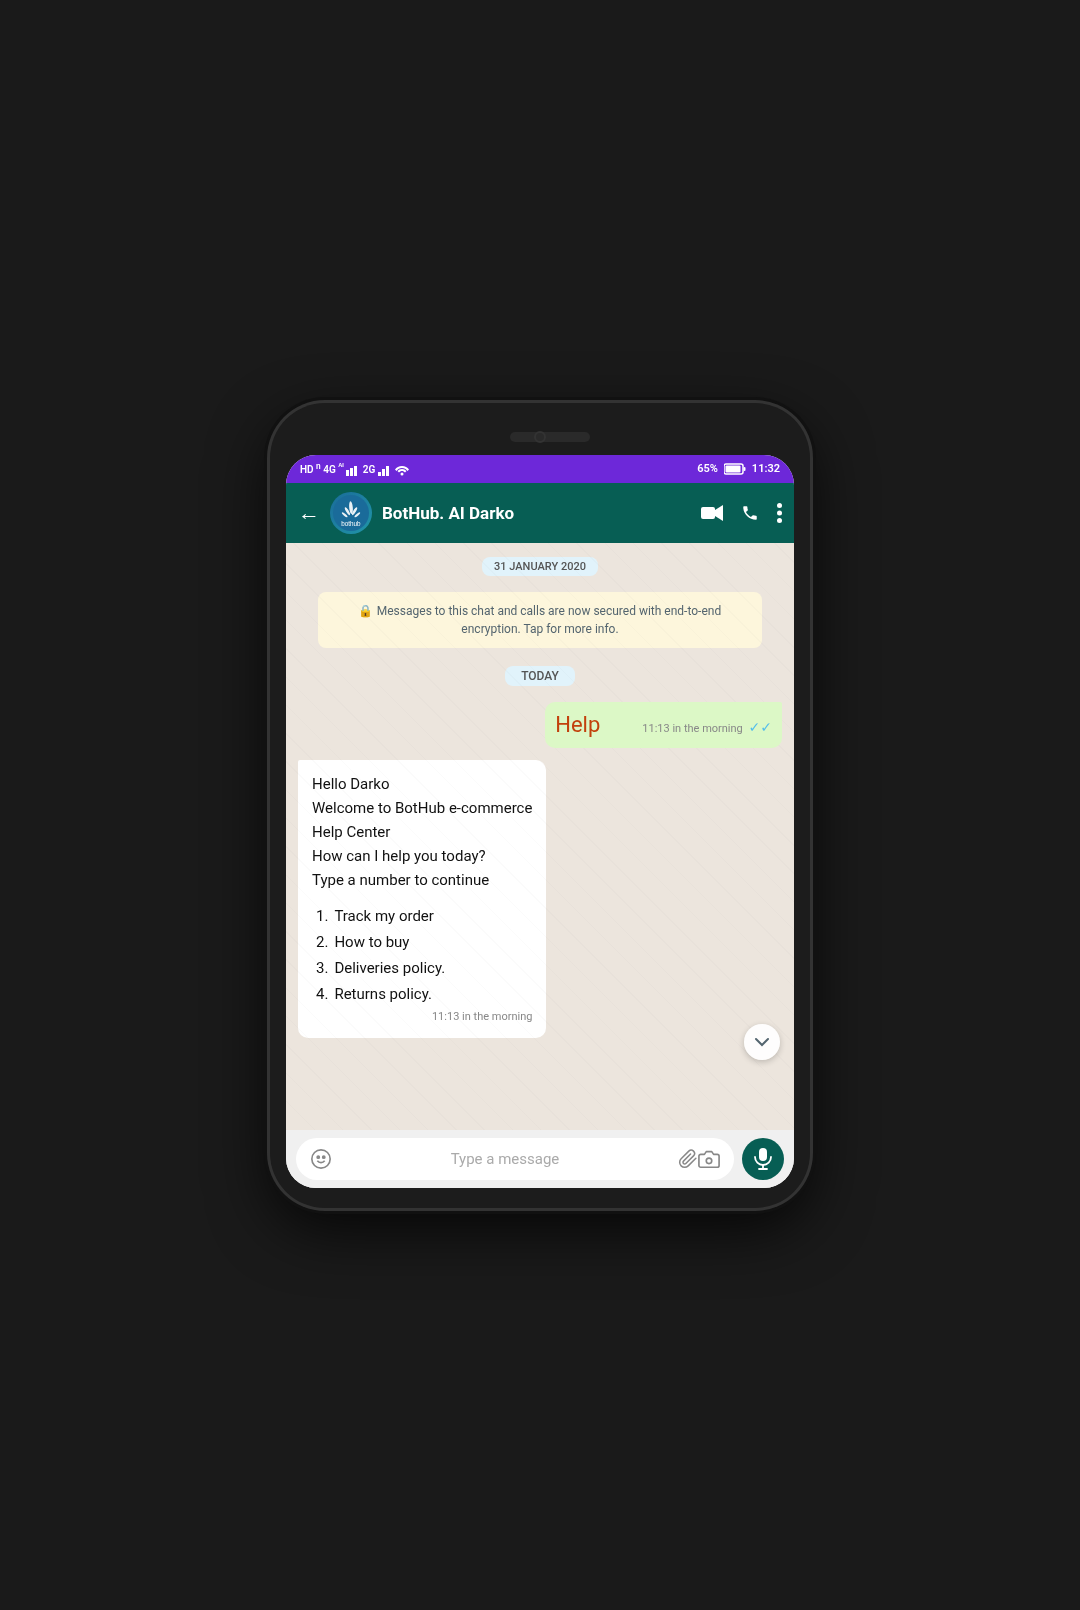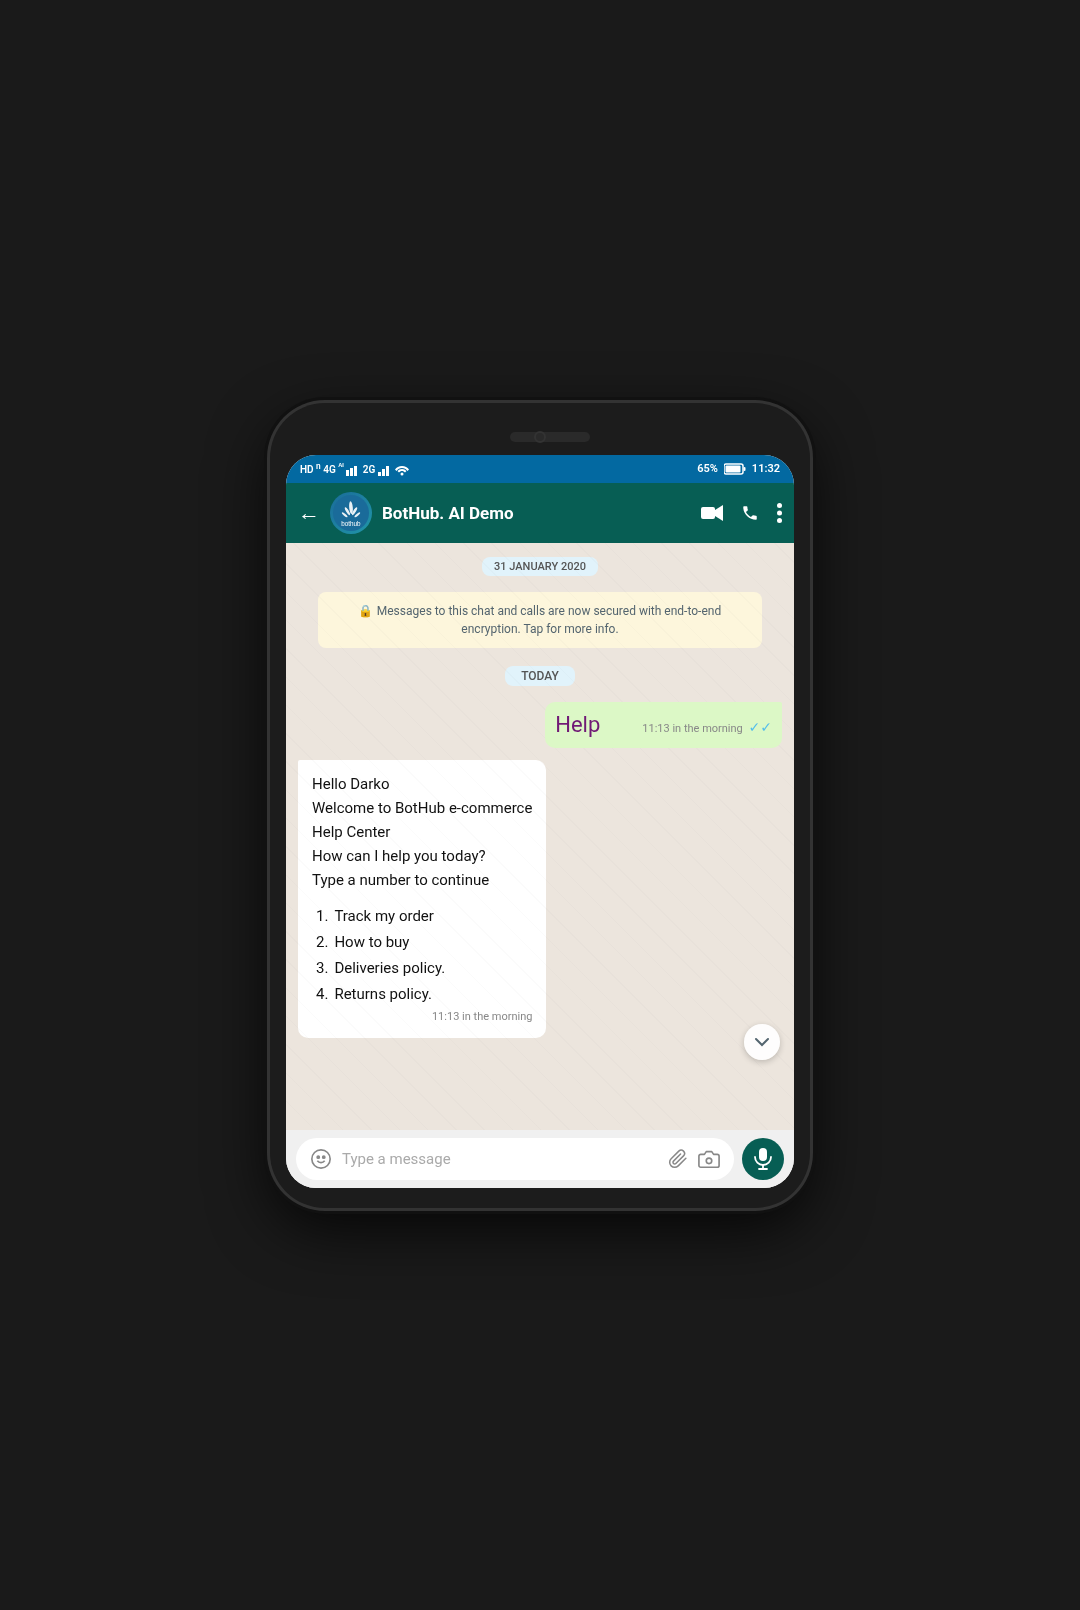--- a/index.html
+++ b/index.html
@@ -57,21 +57,21 @@
       flex: 1;
       background: #fff;
       border-radius: 30px;
       overflow: hidden;
       display: flex;
       flex-direction: column;
     }
 
     
     .status-bar {
-      background: #0369a1;
+      background: #6d28d9;
       color: #fff;
       display: flex;
       justify-content: space-between;
       align-items: center;
       padding: 4px 14px;
       font-size: 11px;
       font-weight: 600;
       height: 28px;
     }
     .status-left {
@@ -231,21 +231,21 @@
     
     .sent-help {
       display: flex;
       align-items: baseline;
       gap: 8px;
       flex-wrap: wrap;
     }
     .sent-help-text {
       font-size: 22px;
       font-weight: 400;
-      color: #701a75;
+      color: #c2410c;
     }
     .sent-help-meta {
       font-size: 11px;
       color: #888;
       white-space: nowrap;
       margin-left: 34px;
     }
 
     
     .bot-bubble {
@@ -295,22 +295,22 @@
       gap: 8px;
       height: 58px;
     }
     .input-field {
       flex: 1;
       background: #fff;
       border-radius: 24px;
       display: flex;
       align-items: center;
       padding: 8px 14px;
-      gap: 10px;
       height: 42px;
+      text-align: center;
     }
     .input-placeholder {
       flex: 1;
       color: #aaa;
       font-size: 15px;
     }
     .mic-btn {
       width: 42px;
       height: 42px;
       border-radius: 50%;
@@ -385,21 +385,21 @@
             <ellipse cx="16" cy="18" rx="1.5" ry="5" transform="rotate(-30 16 18)"></ellipse>
             <ellipse cx="24" cy="18" rx="1.5" ry="5" transform="rotate(30 24 18)"></ellipse>
             <ellipse cx="13" cy="22" rx="1.2" ry="4" transform="rotate(-50 13 22)"></ellipse>
             <ellipse cx="27" cy="22" rx="1.2" ry="4" transform="rotate(50 27 22)"></ellipse>
           </g>
           <text x="20" y="34" text-anchor="middle" font-size="7" fill="white" font-family="Arial">bothub</text>
         </svg>
       </div>
 
       <div class="header-info">
-        <div class="header-name">BotHub. AI Demo</div>
+        <div class="header-name">BotHub. AI Darko</div>
       </div>
 
       <div class="header-actions">
 
         <svg width="22" height="16" viewBox="0 0 22 16" fill="white">
           <rect x="0" y="2" width="14" height="12" rx="2"></rect>
           <polygon points="14,5 22,0 22,16 14,11"></polygon>
         </svg>
 
         <svg width="18" height="18" viewBox="0 0 24 24" fill="white">

